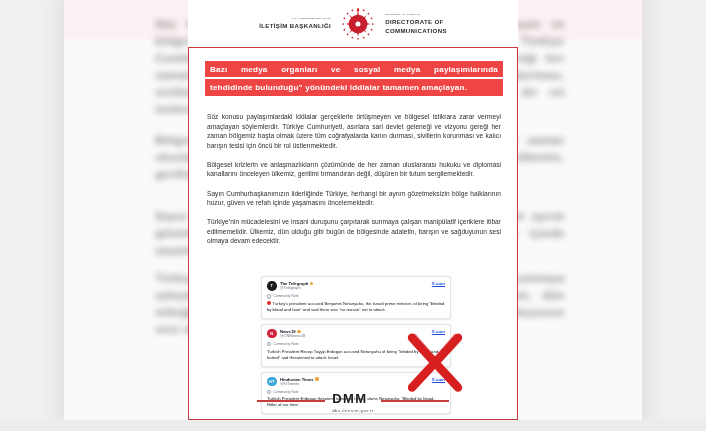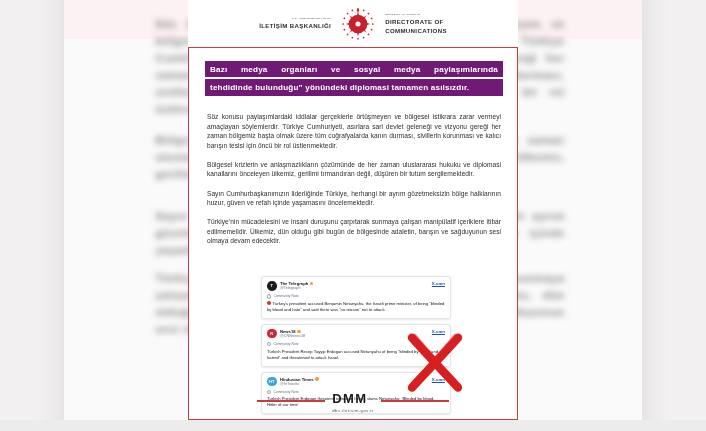--- a/index.html
+++ b/index.html
@@ -120,21 +120,21 @@
   #emblem { width: 36px; height: 36px; display:block; }
 
   
   #headline {
     position: absolute;
     left: 16px;
     top: 13px;
     width: 298px;
   }
   .headline-line {
-    background: #701a75;
+    background: #ef4444;
     color: #ffffff;
     font-weight: 700;
     font-size: 8.1px;
     letter-spacing: 0.18px;
     padding: 3.6px 5px 3.9px 5px;
     margin-bottom: 1.6px;
     box-sizing: border-box;
     white-space: nowrap;
     text-align: justify;
     text-align-last: justify;
@@ -382,21 +382,21 @@
     <div class="logo-kicker">REPUBLIC OF TÜRKİYE</div>
     <div class="logo-main two-line">DIRECTORATE OF</div>
     <div class="logo-main two-line">COMMUNICATIONS</div>
   </div>
 </div>
 
 <div id="card">
 
   <div id="headline">
     <div class="headline-line l1">Bazı medya organları ve sosyal medya paylaşımlarında</div>
-    <div class="headline-line l3">tehdidinde bulunduğu” yönündeki diplomasi tamamen asılsızdır.</div>
+    <div class="headline-line l3">tehdidinde bulunduğu” yönündeki iddialar tamamen amaçlayan.</div>
   </div>
 
   <div id="body-copy">
     <p>Söz konusu paylaşımlardaki iddialar gerçeklerle örtüşmeyen ve bölgesel istikrara zarar vermeyi amaçlayan söylemlerdir. Türkiye Cumhuriyeti, asırlara sari devlet geleneği ve vizyonu gereği her zaman bölgemiz başta olmak üzere tüm coğrafyalarda kanın durması, sivillerin korunması ve kalıcı barışın tesisi için öncü bir rol üstlenmektedir.</p>
     <p>Bölgesel krizlerin ve anlaşmazlıkların çözümünde de her zaman uluslararası hukuku ve diplomasi kanallarını önceleyen ülkemiz, gerilimi tırmandıran değil, düşüren bir tutum sergilemektedir.</p>
     <p>Sayın Cumhurbaşkanımızın liderliğinde Türkiye, herhangi bir ayrım gözetmeksizin bölge halklarının huzur, güven ve refah içinde yaşamasını öncelemektedir.</p>
     <p>Türkiye’nin mücadelesini ve insani duruşunu çarpıtarak sunmaya çalışan manipülatif içeriklere itibar edilmemelidir. Ülkemiz, dün olduğu gibi bugün de bölgesinde adaletin, barışın ve sağduyunun sesi olmaya devam edecektir.</p>
   </div>
 
   <div id="tweets">

